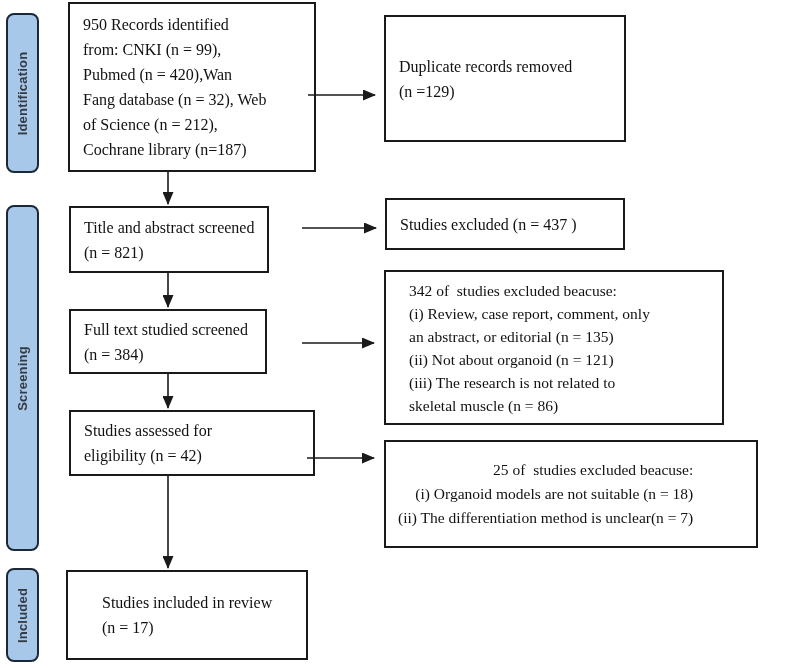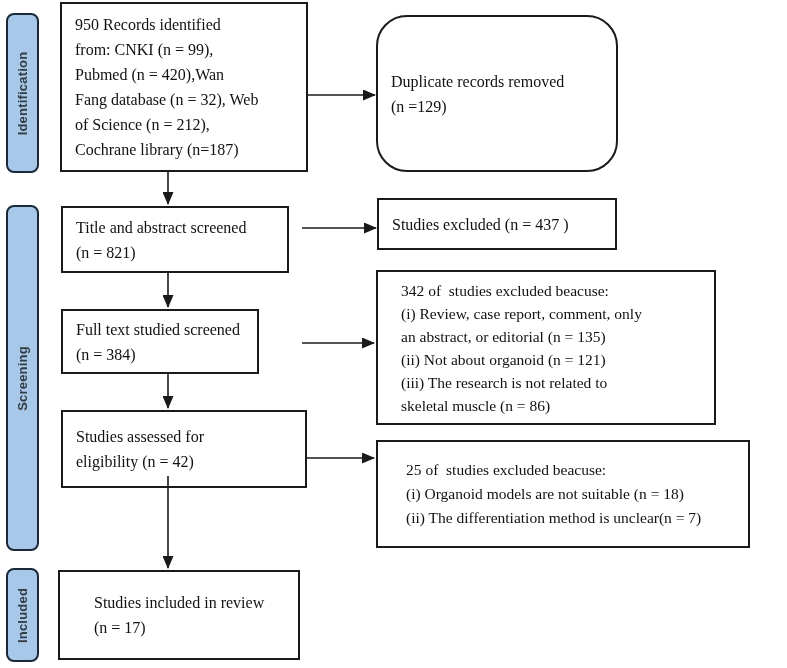--- a/index.html
+++ b/index.html
@@ -40,30 +40,31 @@
     position: absolute;
     box-sizing: border-box;
     border: 2px solid var(--box-border, #1a1a1a);
     background: #ffffff;
     display: flex;
     align-items: center;
     white-space: pre-wrap;
     font-size: 16px;
     line-height: 25px;
     padding: 4px 8px 4px 13px;
+    margin-left: 8px;
   }
   .box-a  { left: 60px;  top: 2px;   width: 248px; height: 170px; }
-  .box-b  { left: 61px;  top: 206px; width: 228px; height: 67px; }
+  .box-b  { left: 61px;  top: 206px; width: 200px; height: 67px; }
   .box-c  { left: 61px;  top: 309px; width: 198px; height: 65px; }
-  .box-d  { left: 61px;  top: 410px; width: 246px; height: 78px; }
+  .box-d  { left: 61px;  top: 410px; width: 246px; height: 66px; }
   .box-e  { left: 58px;  top: 570px; width: 242px; height: 90px; padding-left: 34px; }
-  .box-r1 { left: 376px; top: 15px;  width: 242px; height: 157px; border-radius: 31px; }
+  .box-r1 { left: 376px; top: 15px;  width: 242px; height: 127px; }
   .box-r2 { left: 377px; top: 198px; width: 240px; height: 52px; }
   .box-r3 { left: 376px; top: 270px; width: 340px; height: 155px; font-size: 15.5px; line-height: 23px; padding-left: 23px; }
-  .box-r4 { left: 376px; top: 440px; width: 374px; height: 108px; font-size: 15.5px; line-height: 24px; padding-left: 28px; }
+  .box-r4 { left: 376px; top: 440px; width: 374px; height: 108px; font-size: 15.5px; line-height: 24px; padding-left: 12px; text-align: right; }
   svg.arrows {
     position: absolute;
     left: 0; top: 0;
     width: 787px; height: 668px;
     pointer-events: none;
   }
   svg.arrows line { stroke: var(--arrow, #1a1a1a); stroke-width: 1.6; }
   svg.arrows marker path { fill: var(--arrow, #1a1a1a); }
 </style>
 </head>

